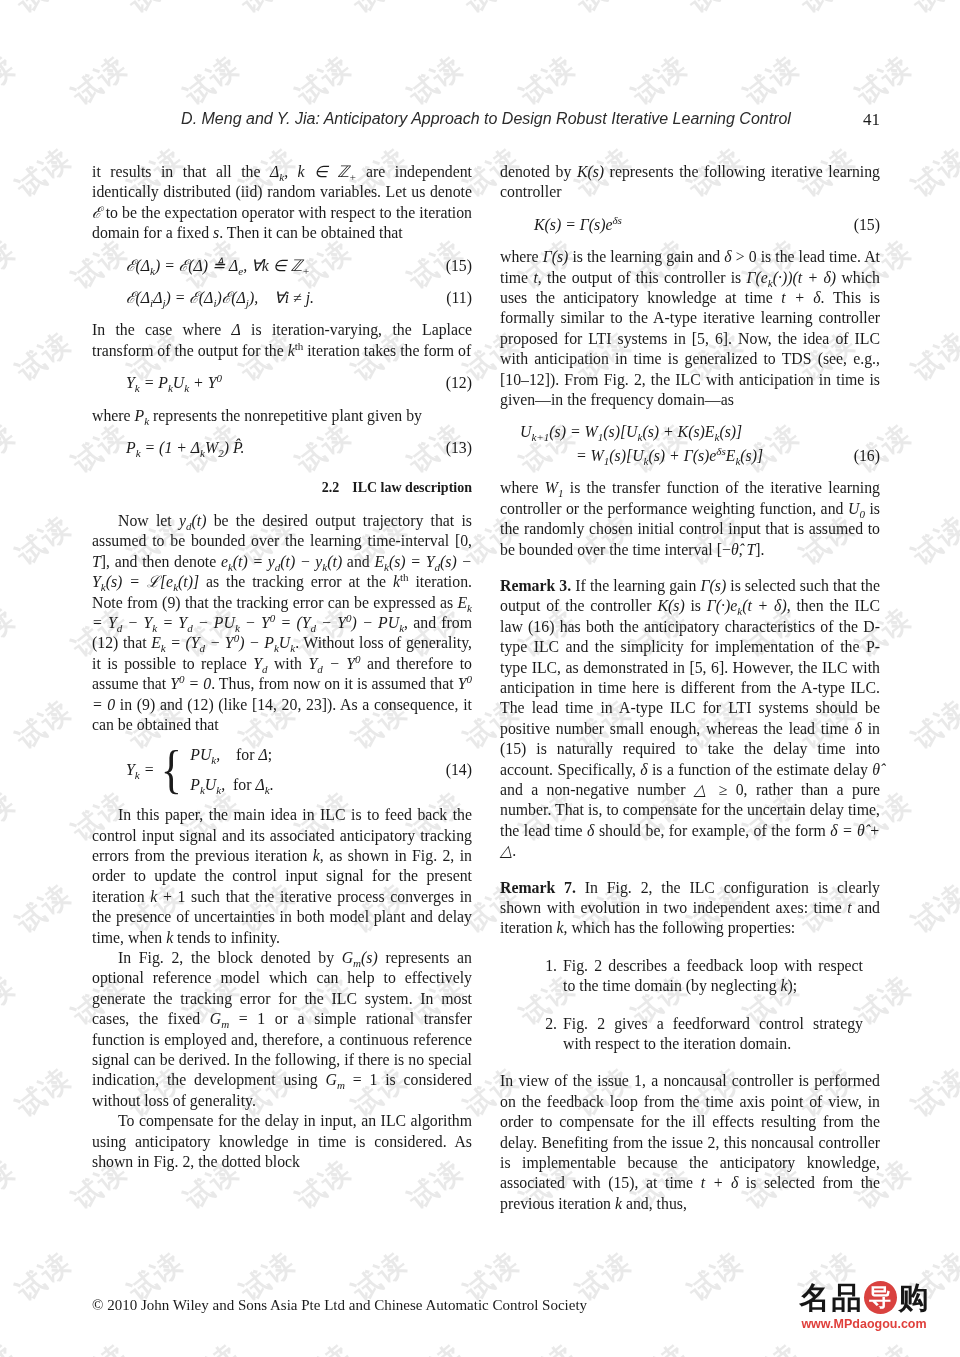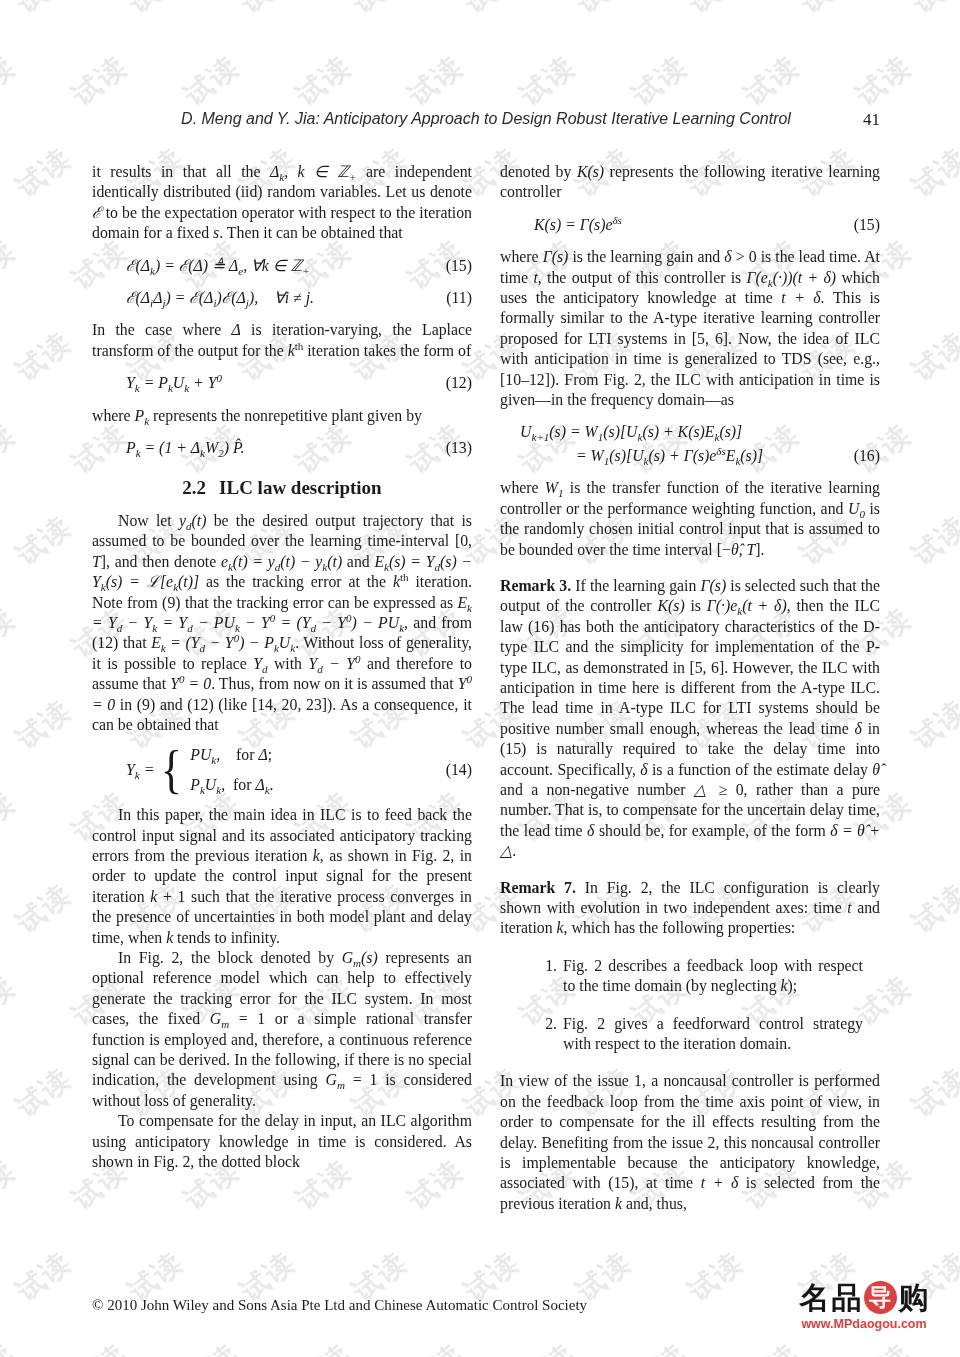--- a/index.html
+++ b/index.html
@@ -32,21 +32,21 @@
   }
 
   
   .columns { position:absolute; top:162px; left:92px; width:788px; display:flex; gap:28px; }
   .col { width:380px; font-size:15.8px; line-height:20.4px; text-align:justify; }
   .para { margin:0; }
   .para.indent { text-indent:26px; }
   .m { font-style:italic; }
   sub, sup { font-size:70%; line-height:0; }
 
-  .h2 { font-weight:bold; font-size:19px; margin:20px 0 12px 0; text-align:center; }
+  .h2 { font-weight:bold; font-size:14px; margin:20px 0 12px 0; text-align:right; }
   .h2 .h2num { margin-right:13px; }
 
   .eq { display:flex; align-items:center; margin:12px 0; padding-left:34px; }
   .eq .eq-body { flex:1; text-align:left; }
   .eq .eq-num { margin-left:6px; white-space:nowrap; }
 
   .eqgroup { margin:12px 0; }
   .eqgroup .eq { margin:3px 0; padding-left:20px; }
   .eqgroup .eq.ind2 { padding-left:76px;gap:46px; }
 

